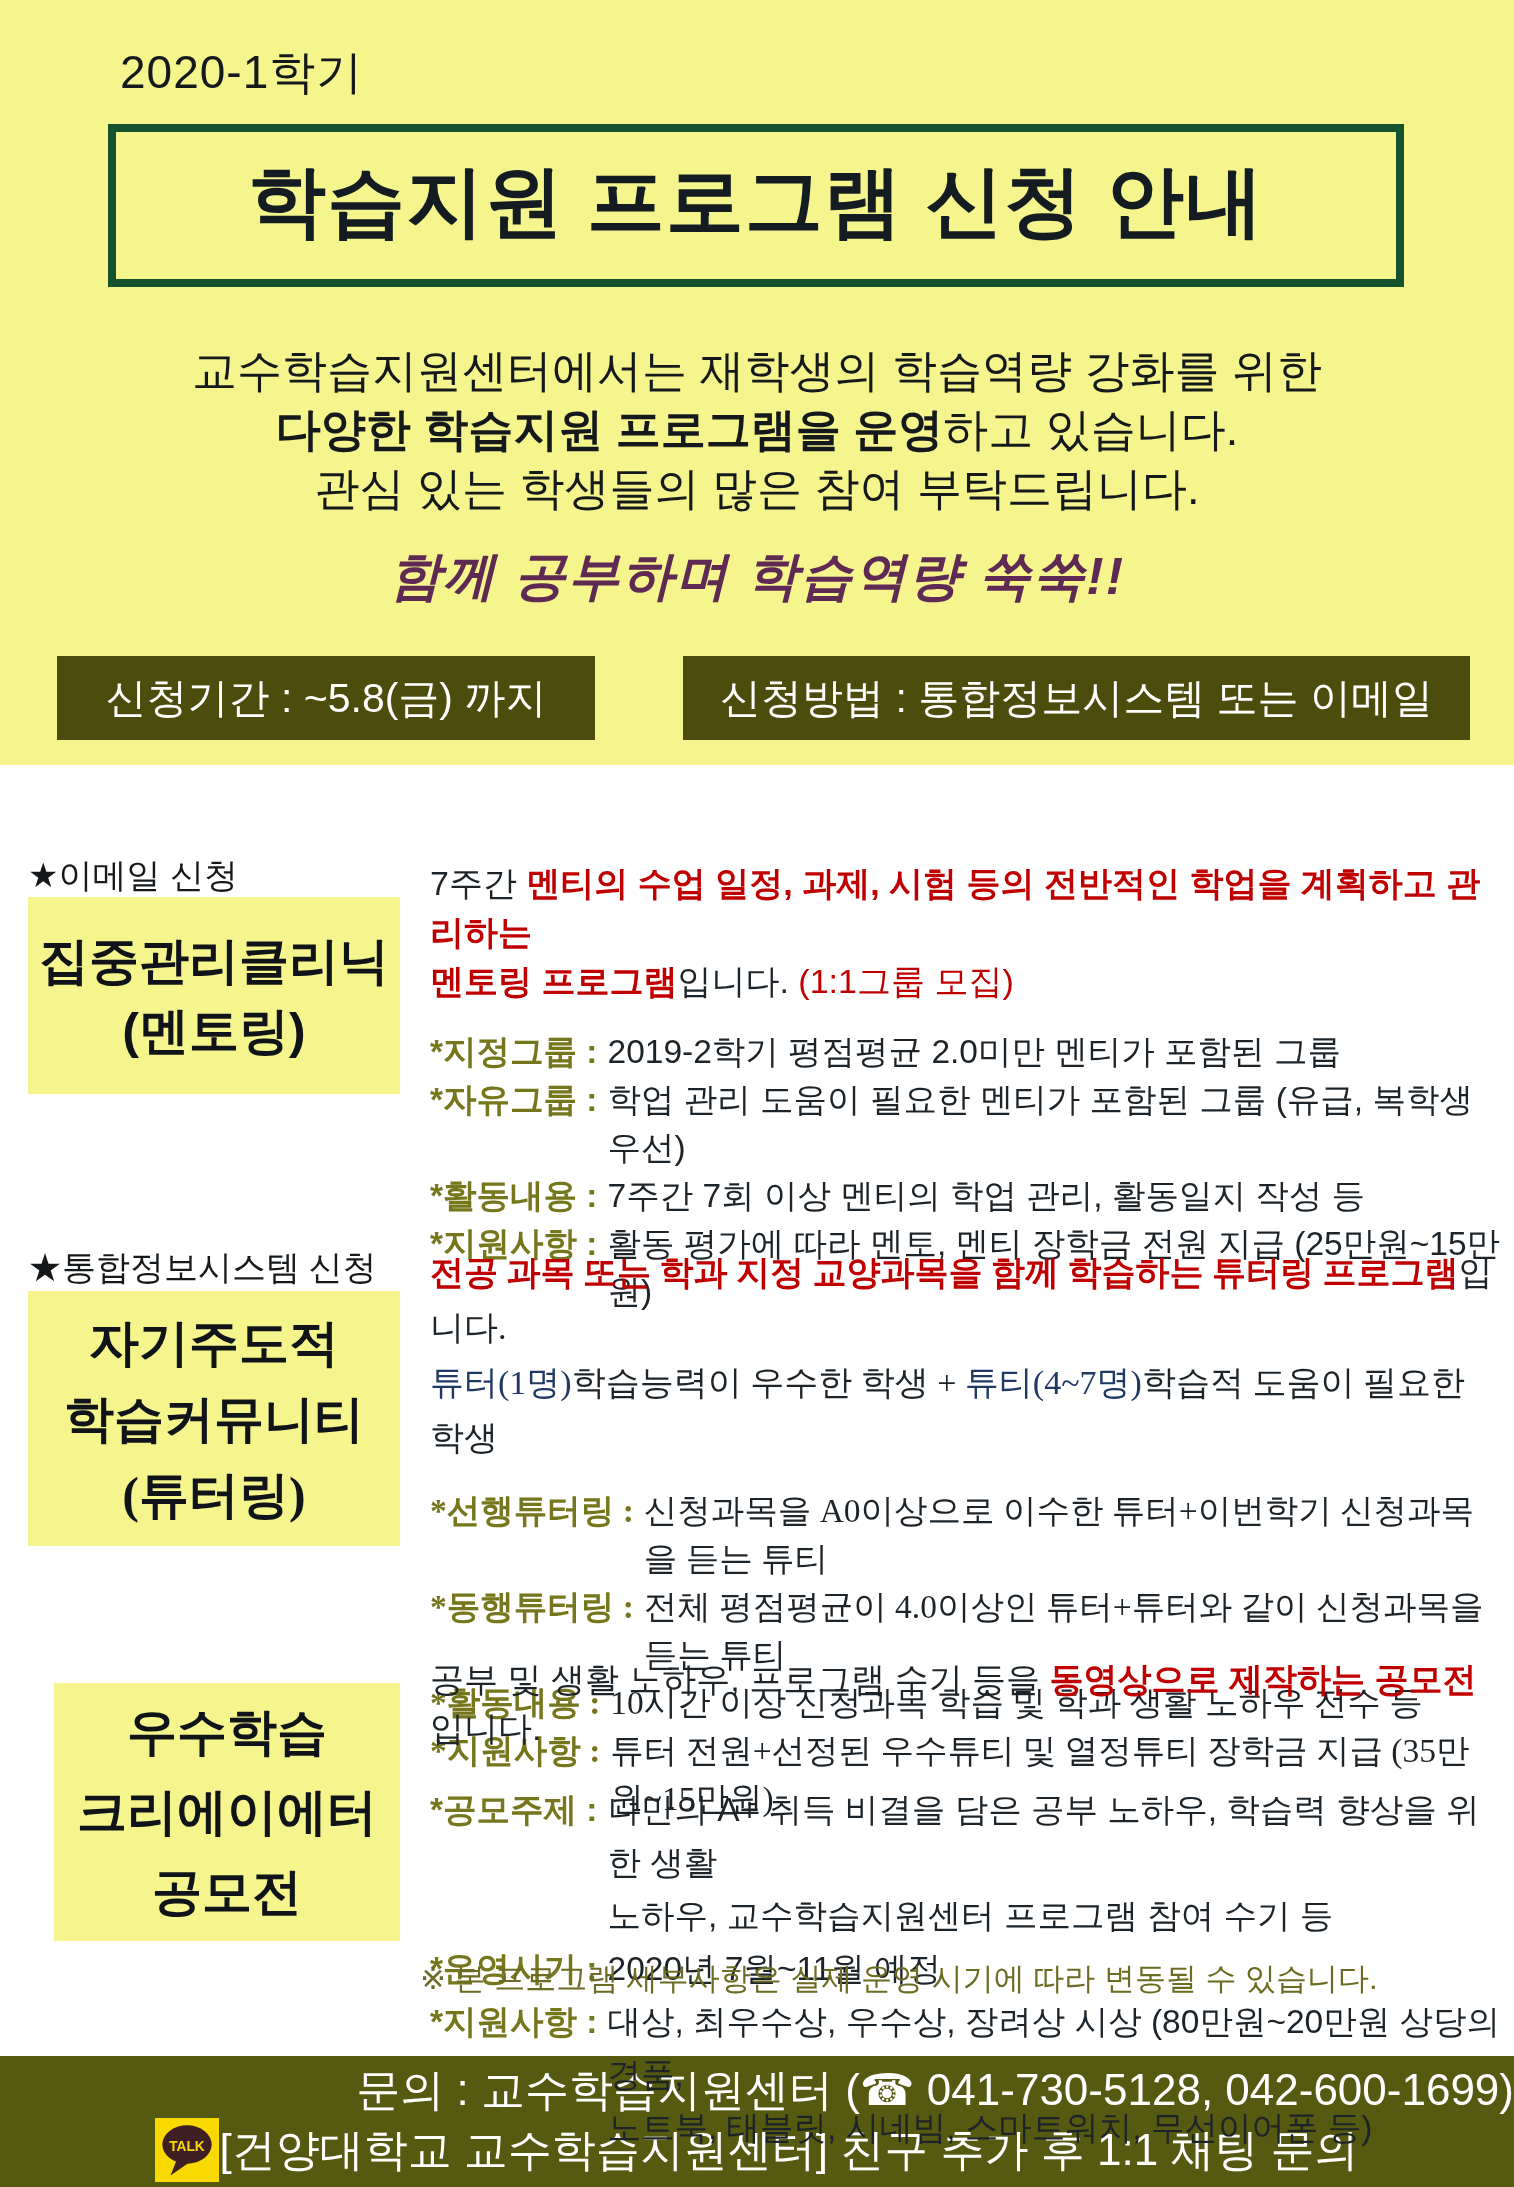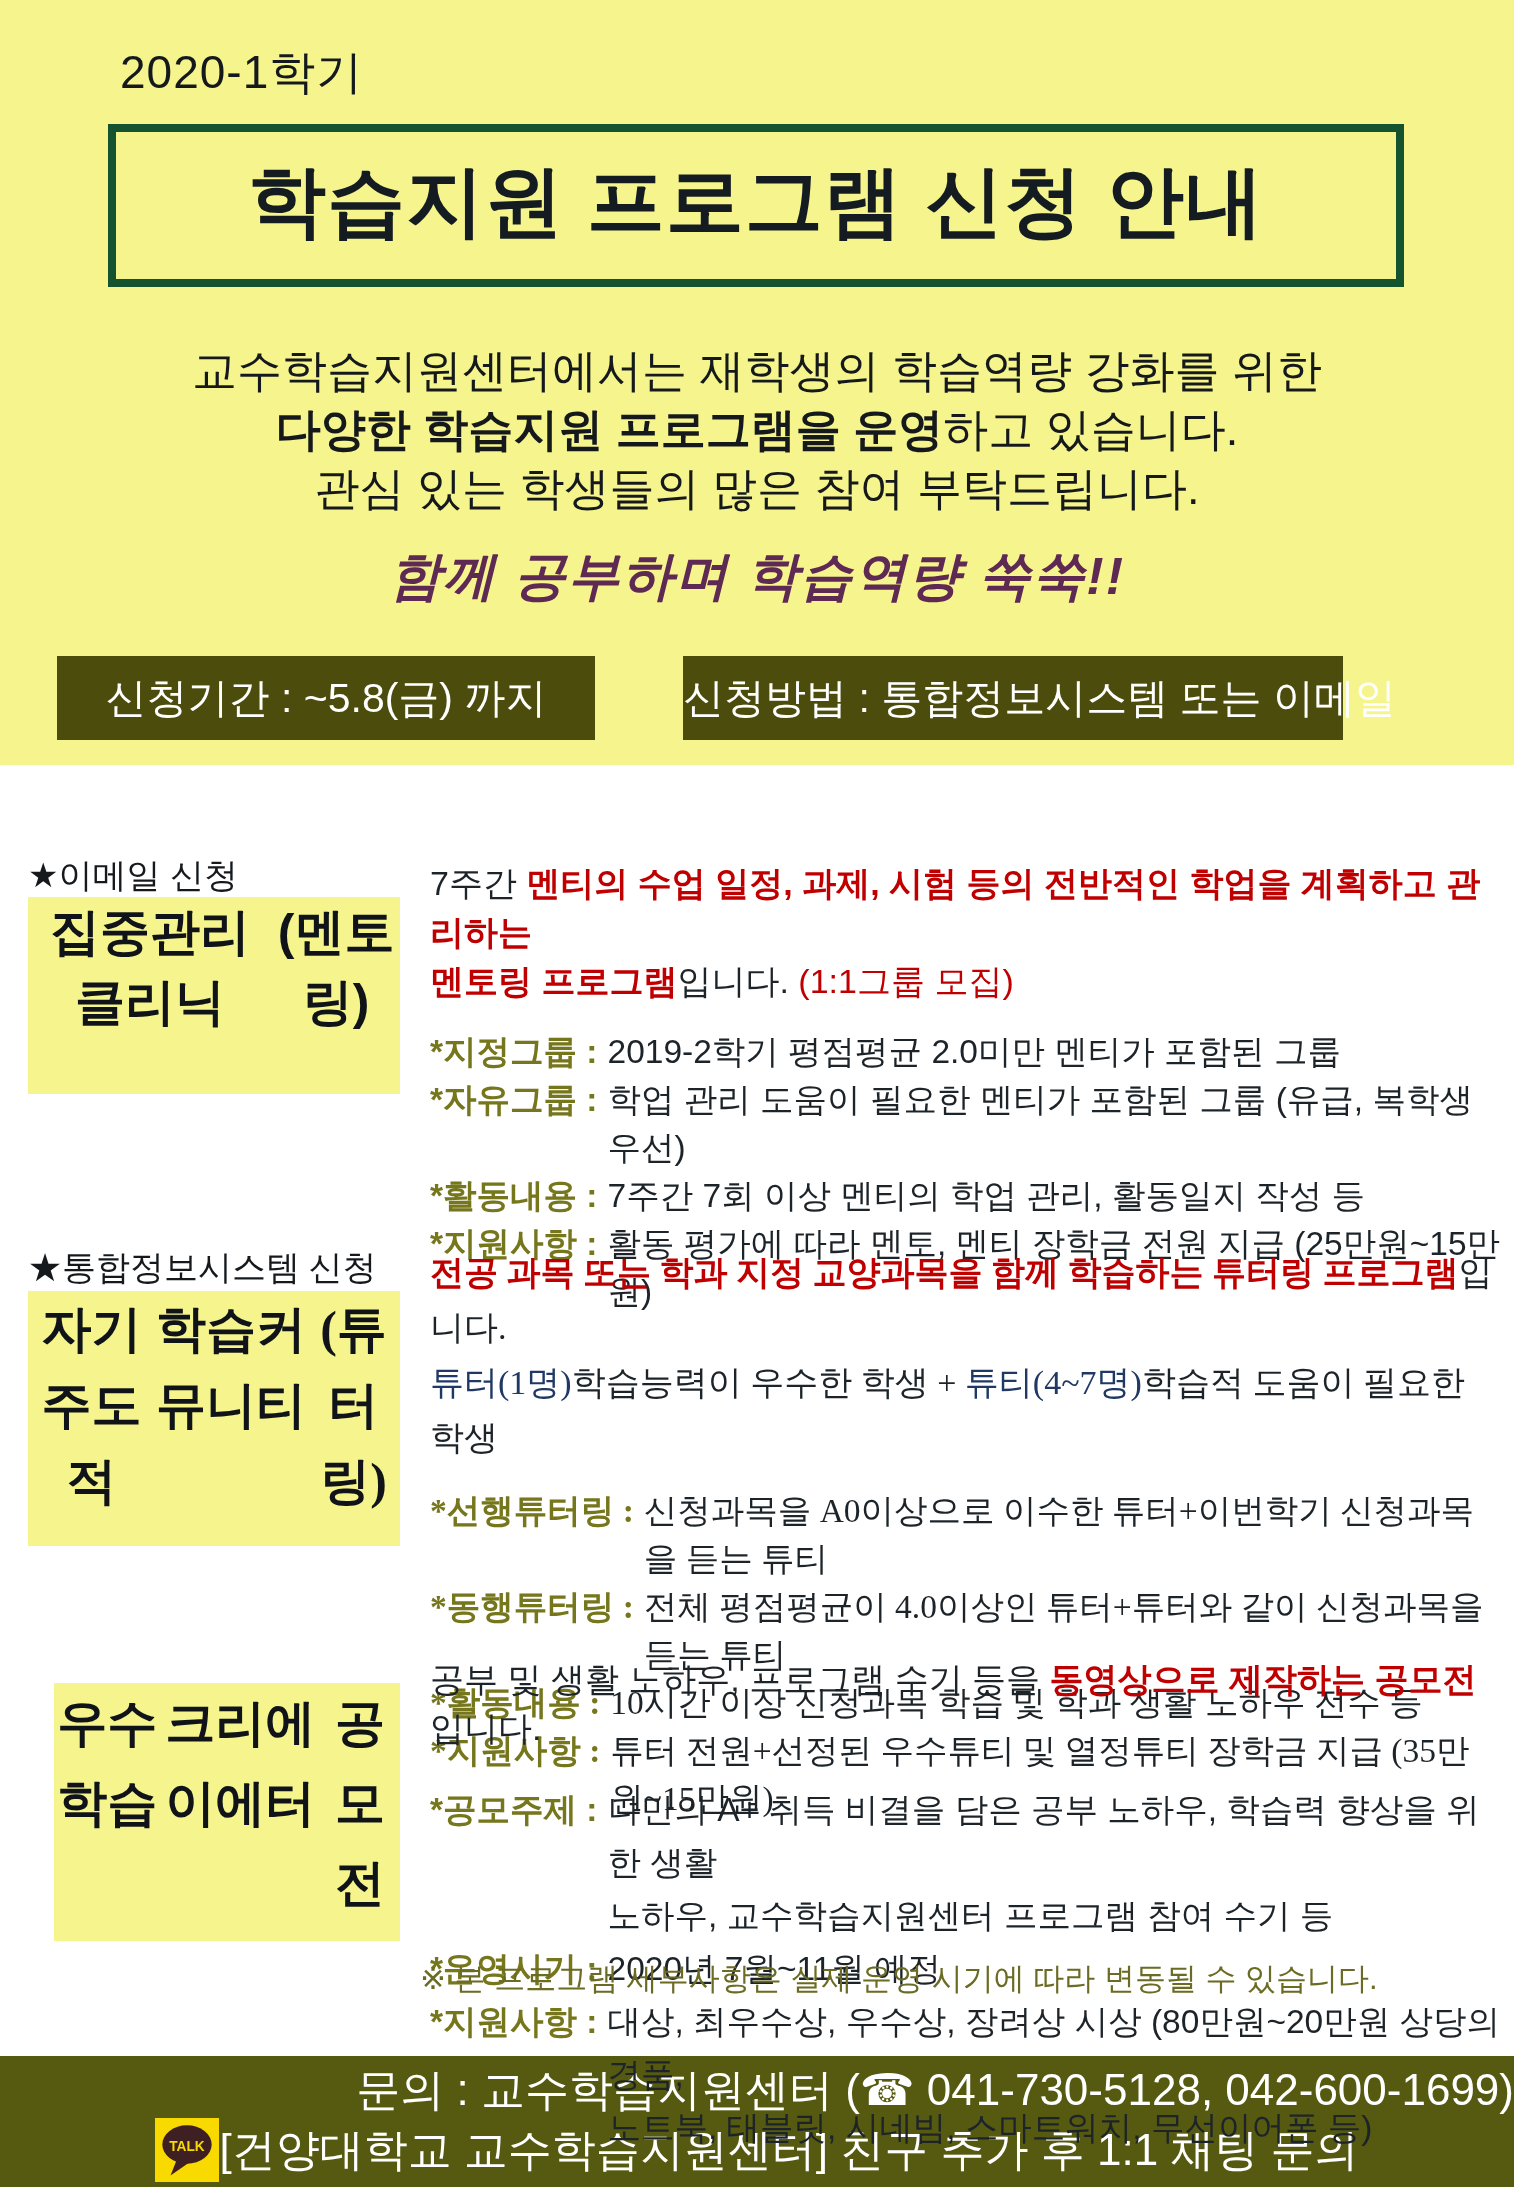--- a/index.html
+++ b/index.html
@@ -22,32 +22,32 @@
   .slogan{
     margin-top:24px;text-align:center;font-size:52px;font-weight:bold;font-style:italic;
     color:#5e2a54;letter-spacing:2px;
   }
   .hero-boxes{margin:44px 44px 0 57px;display:flex;gap:88px;}
   .olive-pill{
     background:#4c4c0d;color:#ffffff;height:84px;line-height:84px;
     text-align:center;font-size:41px;box-sizing:border-box;white-space:nowrap;
   }
   .pill-period{width:538px;}
-  .pill-method{width:660px;}
+  .pill-method{width:787px;}
   
   .programs{position:relative;height:1291px;background:#ffffff;}
   .prog{position:absolute;left:28px;right:14px;display:flex;}
   .prog1{top:88px;}
   .prog2{top:480px;font-family:Liberation Serif, serif;}
   .prog3{top:883px;}
   .prog-left{width:372px;flex:none;}
   .prog-tag{font-size:34px;color:#15191c;height:44px;}
   .name-box{
     background:#f5f48d;text-align:center;font-weight:bold;font-size:50px;color:#101418;
-    display:flex;flex-direction:row;justify-content:center;box-sizing:border-box;
+    display:flex;flex-direction:column;justify-content:center;box-sizing:border-box;
   }
   .prog1 .name-box{height:197px;line-height:70px;}
   .prog2 .name-box{height:255px;line-height:76px;margin-top:2px;}
   .prog3 .name-box{height:258px;line-height:80px;width:346px;margin-left:26px;margin-top:35px;}
   .prog-right{flex:1;margin-left:30px;}
   .prog1 .prog-right{padding-top:6px;}
   .prog2 .prog-right{padding-top:0;}
   .prog3 .prog-right{padding-top:7px;}
   .desc{font-size:34px;line-height:49px;}
   .prog2 .desc{line-height:55px;}

